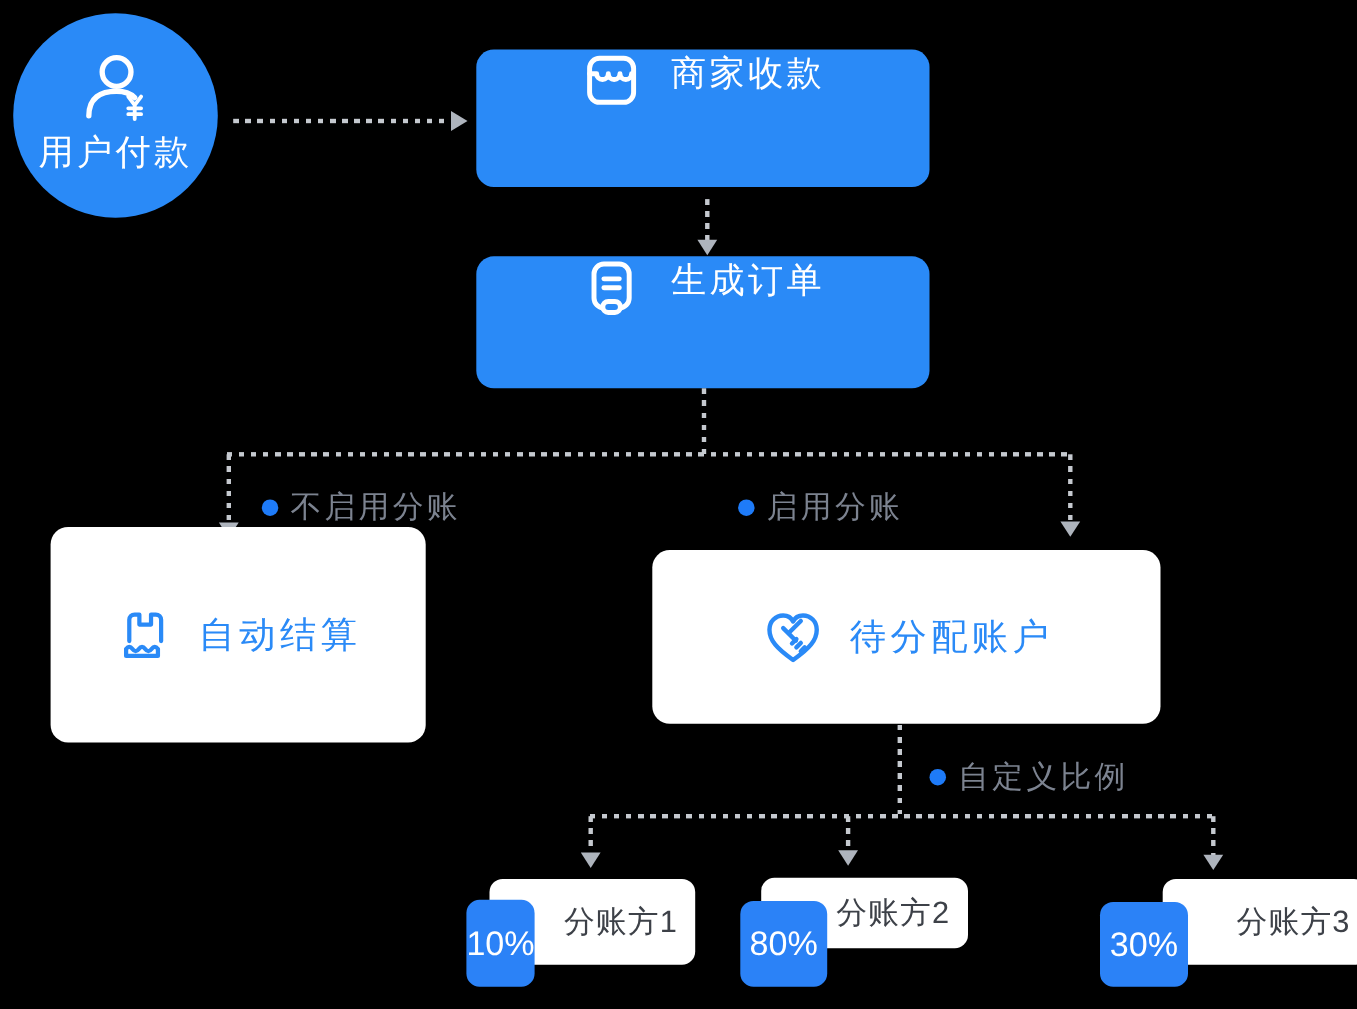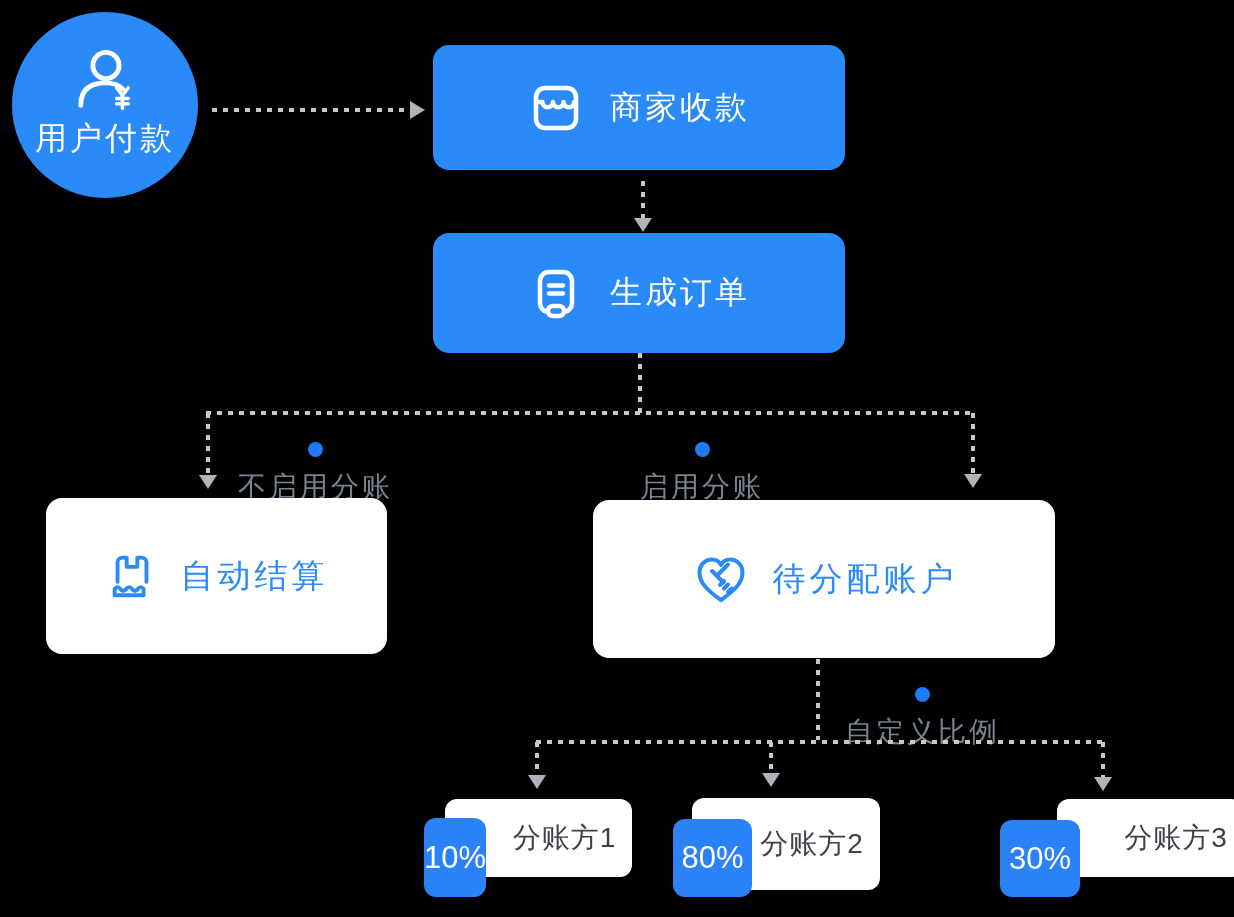--- a/index.html
+++ b/index.html
@@ -29,29 +29,29 @@
     border-left:9px solid transparent;border-right:9px solid transparent;
     border-top:14px solid var(--arrow-gray,#aeb4bd);}
 
   
   .circle-node{position:absolute;left:12px;top:12px;width:186px;height:186px;border-radius:50%;
     background:var(--primary-blue,#2a8af7);display:flex;flex-direction:column;align-items:center;justify-content:center;
     color:#fff;}
   .circle-node .node-label{margin-top:4px;}
 
   .blue-box{position:absolute;background:var(--primary-blue,#2a8af7);border-radius:16px;
-    display:flex;align-items:center;justify-content:center;gap:26px;color:#fff;}
+    display:flex;align-items:flex-start;justify-content:center;gap:26px;color:#fff;}
   .node-label{font-size:32px;font-weight:500;letter-spacing:3px;color:#fff;}
 
   .white-card{position:absolute;background:var(--white,#fff);border-radius:16px;
     display:flex;align-items:center;justify-content:center;gap:22px;color:var(--primary-blue,#2a8af7);}
   .card-label{font-size:33px;font-weight:500;letter-spacing:4px;color:var(--primary-blue,#2a8af7);}
 
   
-  .branch-label{position:absolute;display:flex;align-items:center;gap:11px;flex-direction:column;}
+  .branch-label{position:absolute;display:flex;align-items:center;gap:11px;}
   .dot{width:15px;height:15px;border-radius:50%;background:var(--accent-blue,#1e7bf8);flex:0 0 auto;}
   .branch-text{font-size:28px;font-weight:500;letter-spacing:3px;color:var(--label-gray,#7c8390);}
 
   
   .recipient-card{position:absolute;background:var(--white,#fff);border-radius:12px;
     display:flex;align-items:center;justify-content:center;}
   .recipient-label{font-size:28px;font-weight:500;letter-spacing:1px;color:var(--card-text,#3d4148);padding-left:52px;}
   .percent-chip{position:absolute;background:var(--percent-blue,#2b82f7);border-radius:12px;
     display:flex;align-items:center;justify-content:center;}
   .percent-text{font-size:31px;font-weight:500;color:#fff;}
@@ -102,26 +102,26 @@
 
   <div class="v-dash" style="left:206px;top:413px;height:63px;"></div>
   <div class="arrow-down" style="left:199px;top:475px;"></div>
   <div class="branch-label" style="left:238px;top:442px;">
     <span class="dot"></span>
     <span class="branch-text">不启用分账</span>
   </div>
 
   <div class="v-dash" style="left:971px;top:413px;height:62px;"></div>
   <div class="arrow-down" style="left:964px;top:474px;"></div>
-  <div class="branch-label" style="left:640px;top:442px;">
+  <div class="branch-label" style="left:671px;top:442px;">
     <span class="dot"></span>
     <span class="branch-text">启用分账</span>
   </div>
 
-  <div class="white-card" style="left:46px;top:498px;width:341px;height:156px;">
+  <div class="white-card" style="left:46px;top:479px;width:341px;height:196px;">
     <svg width="54" height="54" viewBox="0 0 56 56" fill="none" stroke="var(--primary-blue,#2a8af7)" stroke-width="4" stroke-linecap="round" stroke-linejoin="round">
       <path d="M13,34 V14 c0,-2.8 2.2,-5 5,-5 h4.5 v9.5 h11 V9 h4.5 c2.8,0 5,2.2 5,5 v20"></path>
       <path d="M10,41.5 q3,-4 6,0 t6,0 t6,0 t6,0 t6,0 v6.5 h-30 z"></path>
     </svg>
     <div class="card-label">自动结算</div>
   </div>
 
   <div class="white-card" style="left:593px;top:500px;width:462px;height:158px;">
     <svg width="60" height="60" viewBox="0 0 60 60" fill="none" stroke="var(--primary-blue,#2a8af7)" stroke-width="4" stroke-linecap="round" stroke-linejoin="round">
       <path d="M30,51 C15,40.5 8.5,33 8.5,23.5 C8.5,16 14,10.5 21,10.5 C25,10.5 28.5,12.8 30,16 C31.5,12.8 35,10.5 39,10.5 C46,10.5 51.5,16 51.5,23.5 C51.5,33 45,40.5 30,51 Z"></path>
@@ -148,21 +148,21 @@
   <div class="v-dash" style="left:1101px;top:742px;height:36px;"></div>
   <div class="arrow-down" style="left:1094px;top:777px;"></div>
 
   <div class="recipient-card" style="left:445px;top:799px;width:187px;height:78px;">
     <span class="recipient-label">分账方1</span>
   </div>
   <div class="percent-chip" style="left:424px;top:818px;width:62px;height:79px;">
     <span class="percent-text">10%</span>
   </div>
 
-  <div class="recipient-card" style="left:692px;top:798px;width:188px;height:92px;">
+  <div class="recipient-card" style="left:692px;top:798px;width:188px;height:64px;">
     <span class="recipient-label">分账方2</span>
   </div>
   <div class="percent-chip" style="left:673px;top:819px;width:79px;height:78px;">
     <span class="percent-text">80%</span>
   </div>
 
   <div class="recipient-card" style="left:1057px;top:799px;width:186px;height:78px;">
     <span class="recipient-label">分账方3</span>
   </div>
   <div class="percent-chip" style="left:1000px;top:820px;width:80px;height:77px;">

